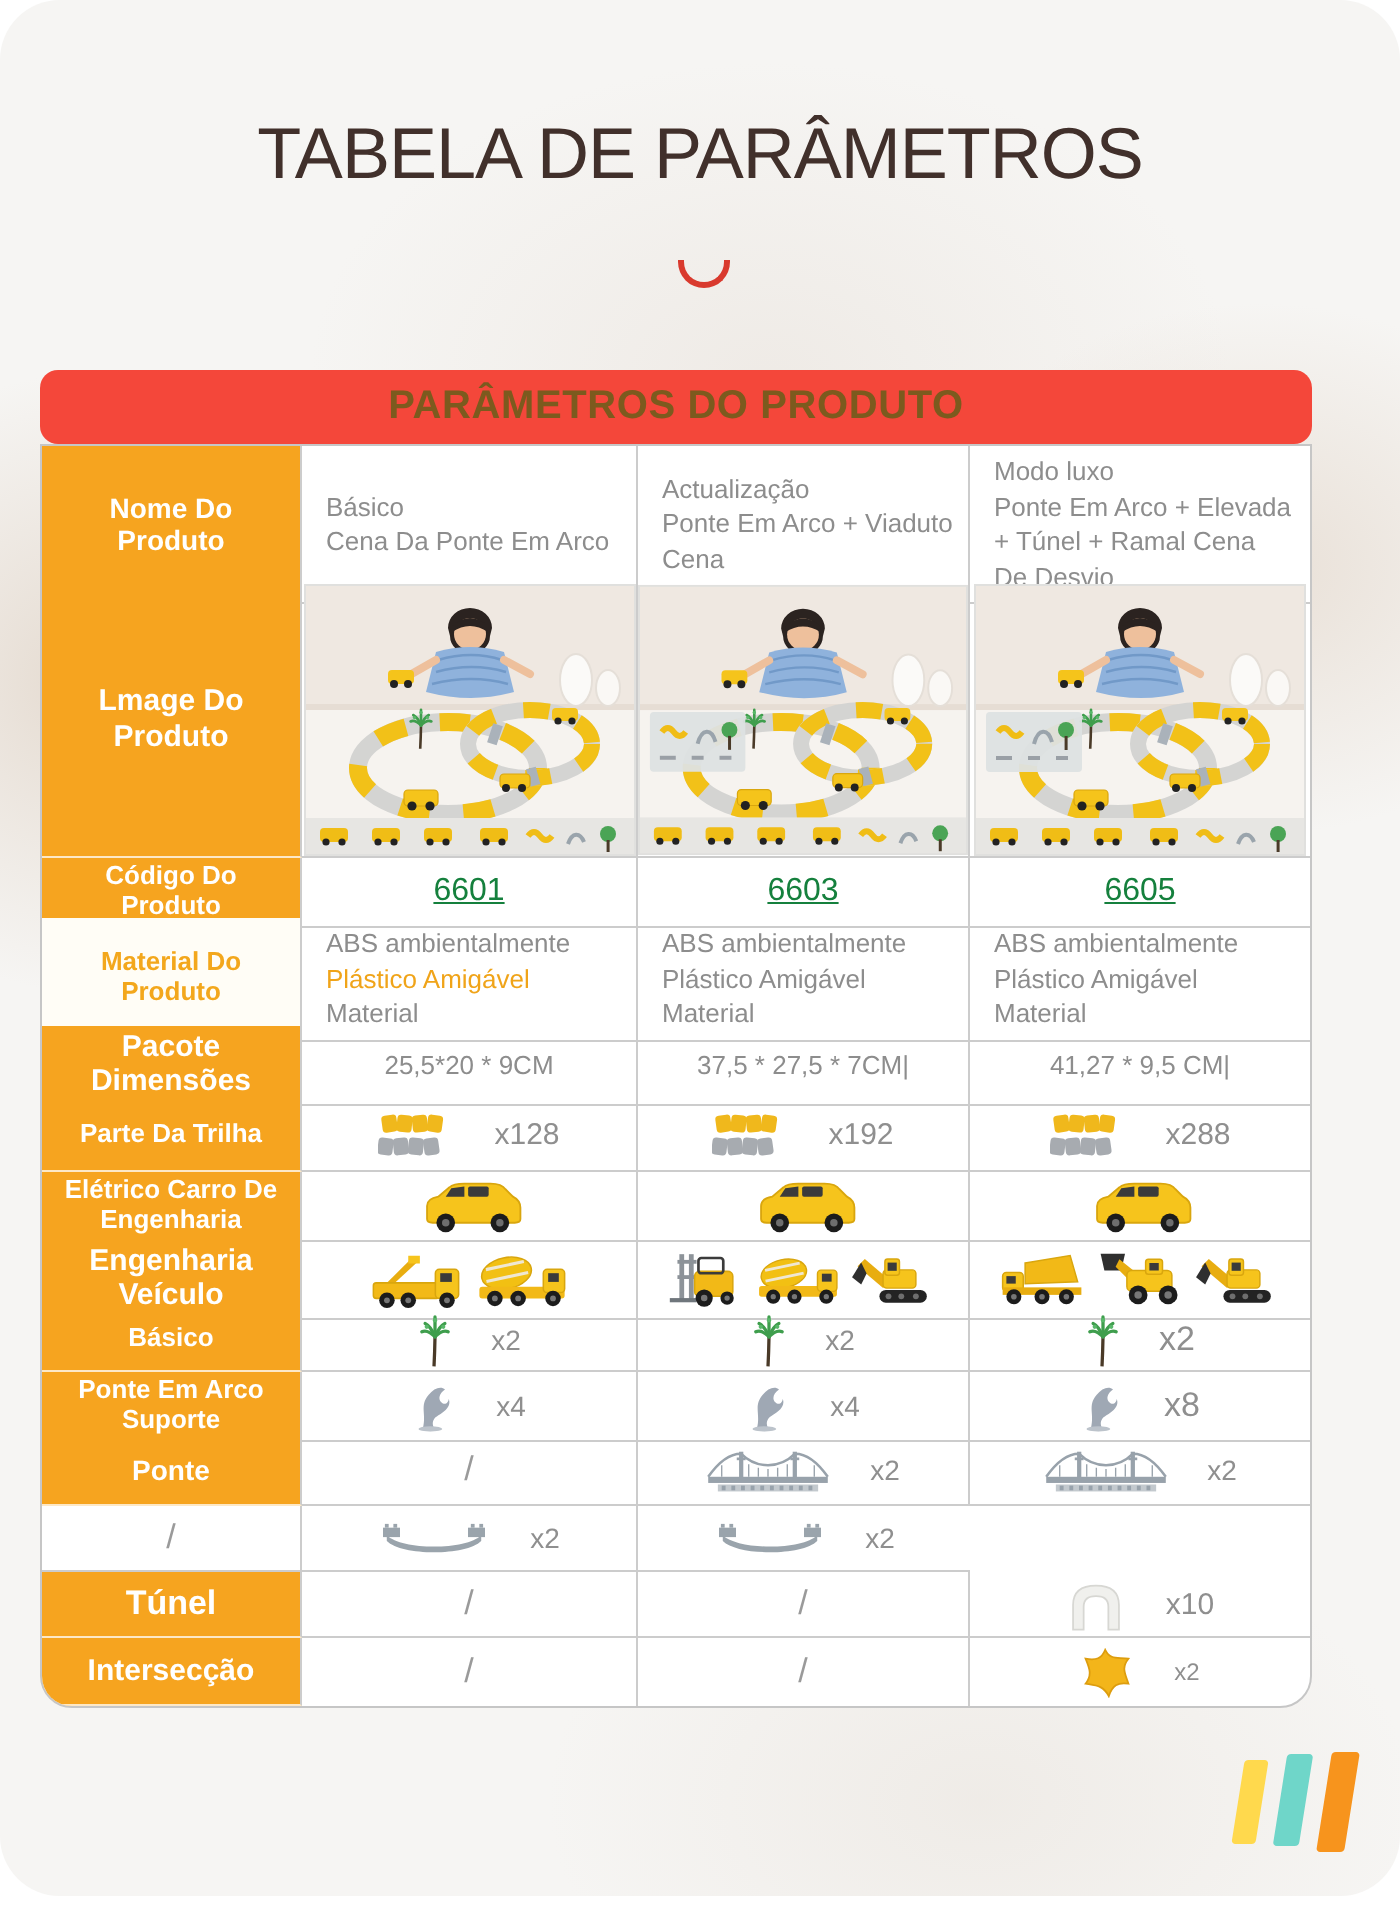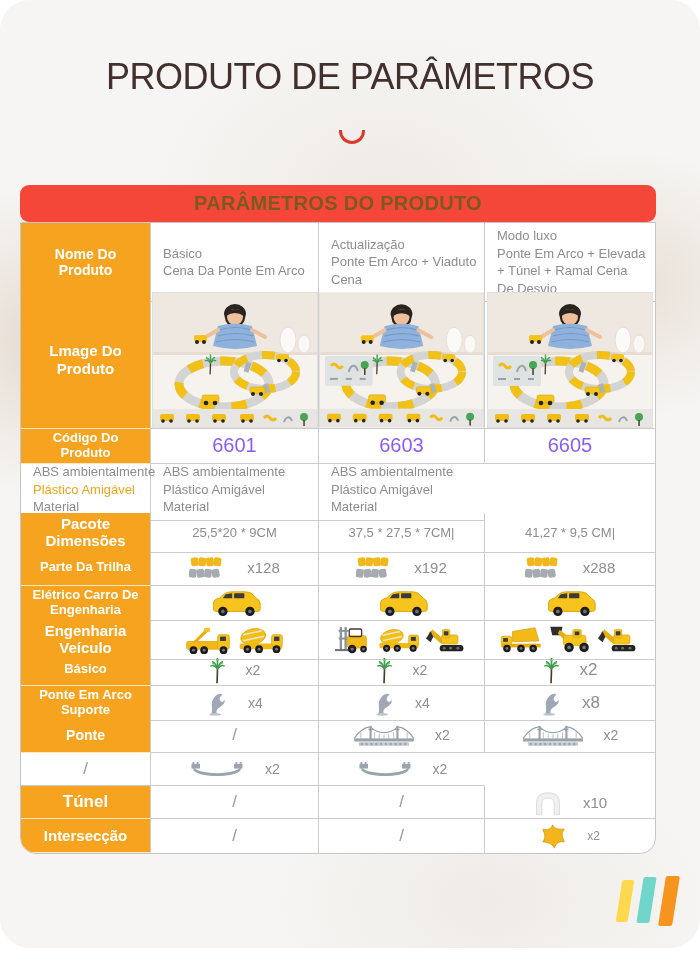--- a/index.html
+++ b/index.html
@@ -23,21 +23,21 @@
   .trow>div{border-right:1px solid #cccccc;border-bottom:1px solid #cccccc;box-sizing:border-box;}
   .trow>div:last-child{border-right:none;}
   .trow.last>div{border-bottom:none;}
   .lab{background:#f6a41f;color:#fff;font-weight:bold;display:flex;align-items:center;justify-content:center;
     text-align:center;line-height:1.15;padding:2px 6px;border-bottom:1px solid rgba(255,255,255,.75) !important;}
   .lab.material{background:#fffdf6;color:#f3a71c;border-bottom:1px solid #cccccc !important;}
   .c{display:flex;align-items:center;justify-content:center;color:#8d8d8d;font-size:13px;}
   .c.left{flex-direction:column;align-items:flex-start;justify-content:center;padding:4px 12px;line-height:1.35;}
   .c .ln{white-space:nowrap;}
   .hl{color:#f0a419;}
-  .codigo .c{font-size:20px;color:#8b5cf6;}
+  .codigo .c{font-size:16px;color:#15803d;text-decoration:underline;}
   .slash{font-size:17px;color:#9a9a9a;font-weight:400;}
   .count{color:#8f8f8f;font-size:14px;margin-left:6px;}
   .count.lg{font-size:17px;}
   .iconcell{gap:14px;}
   .r-nome{height:68px}.r-image{height:138px}.r-codigo{height:30px}.r-material{height:54px}
   .r-pacote{height:37px}.r-trilha{height:36px}.r-eletrico{height:34px}.r-veiculo{height:34px}
   .r-arvore{height:32px}.r-suporte{height:32px}.r-ponte{height:35px}.r-apoio{height:33px}
   .r-tunel{height:33px}.r-inter{height:34px}
   .f14{font-size:14px}.f15{font-size:15px}.f13{font-size:13px}.f17{font-size:17px}.f18{font-size:14px}
   .photo{width:166px;height:136px;display:block;}
@@ -297,21 +297,21 @@
         <rect x="45.3" y="76" width="1.5" height="7" fill="#4a3a28"></rect>
     <rect x="11" y="86" width="8" height="2" fill="#9aa0a6"></rect>
         <rect x="27" y="86" width="6" height="2" fill="#9aa0a6"></rect>
         <rect x="41" y="86" width="6" height="2" fill="#9aa0a6"></rect>
   </symbol>
 </defs>
 </svg>
 
 <div class="page">
 
-  <div class="title">PRODUTO DE PARÂMETROS</div>
+  <div class="title">TABELA DE PARÂMETROS</div>
   <div class="arc"></div>
 
   <div class="tablewrap">
     <div class="banner">PARÂMETROS DO PRODUTO</div>
     <div class="tbl">
 
       <div class="trow r-nome">
         <div class="lab f14">Nome Do Produto</div>
         <div class="c left">
           <span class="ln">Básico</span>
@@ -352,20 +352,21 @@
       </div>
 
       <div class="trow r-codigo codigo">
         <div class="lab f13">Código Do Produto</div>
         <div class="c">6601</div>
         <div class="c">6603</div>
         <div class="c">6605</div>
       </div>
 
       <div class="trow r-material">
+        <div class="lab material f13">Material Do Produto</div>
         <div class="c left">
           <span class="ln">ABS ambientalmente</span>
           <span class="ln hl">Plástico Amigável</span>
           <span class="ln">Material</span>
         </div>
         <div class="c left">
           <span class="ln">ABS ambientalmente</span>
           <span class="ln">Plástico Amigável</span>
           <span class="ln">Material</span>
         </div>

